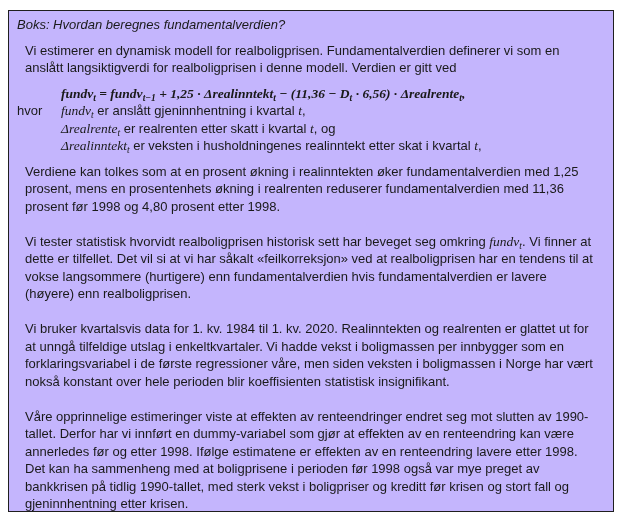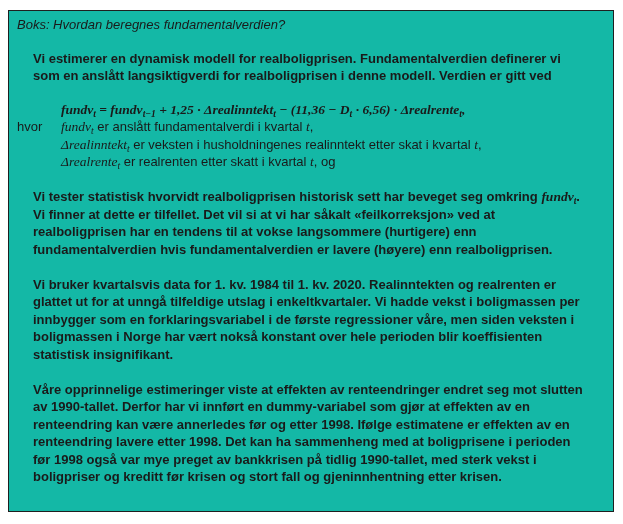--- a/index.html
+++ b/index.html
@@ -15,30 +15,30 @@
     width: 623px; height: 524px;
     background: #ffffff;
     overflow: hidden;
   }
   .info-box {
     position: absolute;
     left: 8px; top: 10px;
     width: 606px; height: 502px;
     box-sizing: border-box;
     border: 1.5px solid var(--border-color, #1f1f1f);
-    background: #14b8a6;
+    background: #c4b5fd;
     padding: 5px 8px 4px 8px;
     overflow: hidden;
     font-size: 13px;
     line-height: 17.5px;
   }
   .box-title {
     font-style: italic;
   }
-  p.para { margin: 16px; font-weight: bold; }
+  p.para { margin: 8px; }
   .gap-above { margin-top: 17.5px !important; }
 
   
   .math {
     font-family: "Liberation Serif", serif;
     font-style: italic;
     font-size: 13.5px;
   }
   .math sub, sub.msub {
     font-family: "Liberation Serif", serif;
@@ -70,34 +70,35 @@
     <div class="box-title">Boks: Hvordan beregnes fundamentalverdien?</div>
 
     <p class="para">Vi estimerer en dynamisk modell for realboligprisen. Fundamentalverdien definerer vi som en anslått langsiktigverdi for realboligprisen i denne modell. Verdien er gitt ved</p>
 
     <div class="formula-line">
       <span class="math"><span>fundv</span><sub>t</sub></span><span class="math rm"> = </span><span class="math"><span>fundv</span><sub>t−1</sub></span><span class="math rm"> + 1,25 · </span><span class="math"><span>Δrealinntekt</span><sub>t</sub></span><span class="math rm"> − (11,36 − </span><span class="math rm"><span>D</span><sub>t</sub></span><span class="math rm"> · 6,56) · </span><span class="math"><span>Δrealrente</span><sub>t</sub></span><span class="math rm">,</span>
     </div>
 
     <div class="def-row">
       <span class="def-label">hvor</span>
-      <span class="def-content"><span class="math"><span>fundv</span><sub>t</sub></span><span> er anslått fundamentalverdi i kvartal </span><span class="it-t">t</span><span>,</span></span>
+      <span class="def-content"><span class="math"><span>fundv</span><sub>t</sub></span><span> er anslått gjeninnhentning i kvartal </span><span class="it-t">t</span><span>,</span></span>
+    </div>
+
+    <div class="def-row">
+      <span class="def-label"></span>
+      <span class="def-content"><span class="math"><span>Δrealrente</span><sub>t</sub></span><span> er realrenten etter skatt i kvartal </span><span class="it-t">t</span><span>, og</span></span>
     </div>
 
     <div class="def-row">
       <span class="def-label"></span>
       <span class="def-content"><span class="math"><span>Δrealinntekt</span><sub>t</sub></span><span> er veksten i husholdningenes realinntekt etter skat i kvartal </span><span class="it-t">t</span><span>,</span></span>
     </div>
 
-    <div class="def-row">
-      <span class="def-label"></span>
-      <span class="def-content"><span class="math"><span>Δrealrente</span><sub>t</sub></span><span> er realrenten etter skatt i kvartal </span><span class="it-t">t</span><span>, og</span></span>
-    </div>
 
-
+    <p class="para">Verdiene kan tolkes som at en prosent økning i realinntekten øker fundamentalverdien med 1,25 prosent, mens en prosentenhets økning i realrenten reduserer fundamentalverdien med 11,36 prosent før 1998 og 4,80 prosent etter 1998.</p>
 
     <p class="para gap-above"><span>Vi tester statistisk hvorvidt realboligprisen historisk sett har beveget seg omkring </span><span class="math"><span>fundv</span><sub>t</sub></span><span>. Vi finner at dette er tilfellet. Det vil si at vi har såkalt «feilkorreksjon» ved at realboligprisen har en tendens til at vokse langsommere (hurtigere) enn fundamentalverdien hvis fundamentalverdien er lavere (høyere) enn realboligprisen.</span></p>
 
     <p class="para gap-above">Vi bruker kvartalsvis data for 1. kv. 1984 til 1. kv. 2020. Realinntekten og realrenten er glattet ut for at unngå tilfeldige utslag i enkeltkvartaler. Vi hadde vekst i boligmassen per innbygger som en forklaringsvariabel i de første regressioner våre, men siden veksten i boligmassen i Norge har vært nokså konstant over hele perioden blir koeffisienten statistisk insignifikant.</p>
 
     <p class="para gap-above">Våre opprinnelige estimeringer viste at effekten av renteendringer endret seg mot slutten av 1990-tallet. Derfor har vi innført en dummy-variabel som gjør at effekten av en renteendring kan være annerledes før og etter 1998. Ifølge estimatene er effekten av en renteendring lavere etter 1998. Det kan ha sammenheng med at boligprisene i perioden før 1998 også var mye preget av bankkrisen på tidlig 1990-tallet, med sterk vekst i boligpriser og kreditt før krisen og stort fall og gjeninnhentning etter krisen.</p>
 
   </div>
 </div>
 

